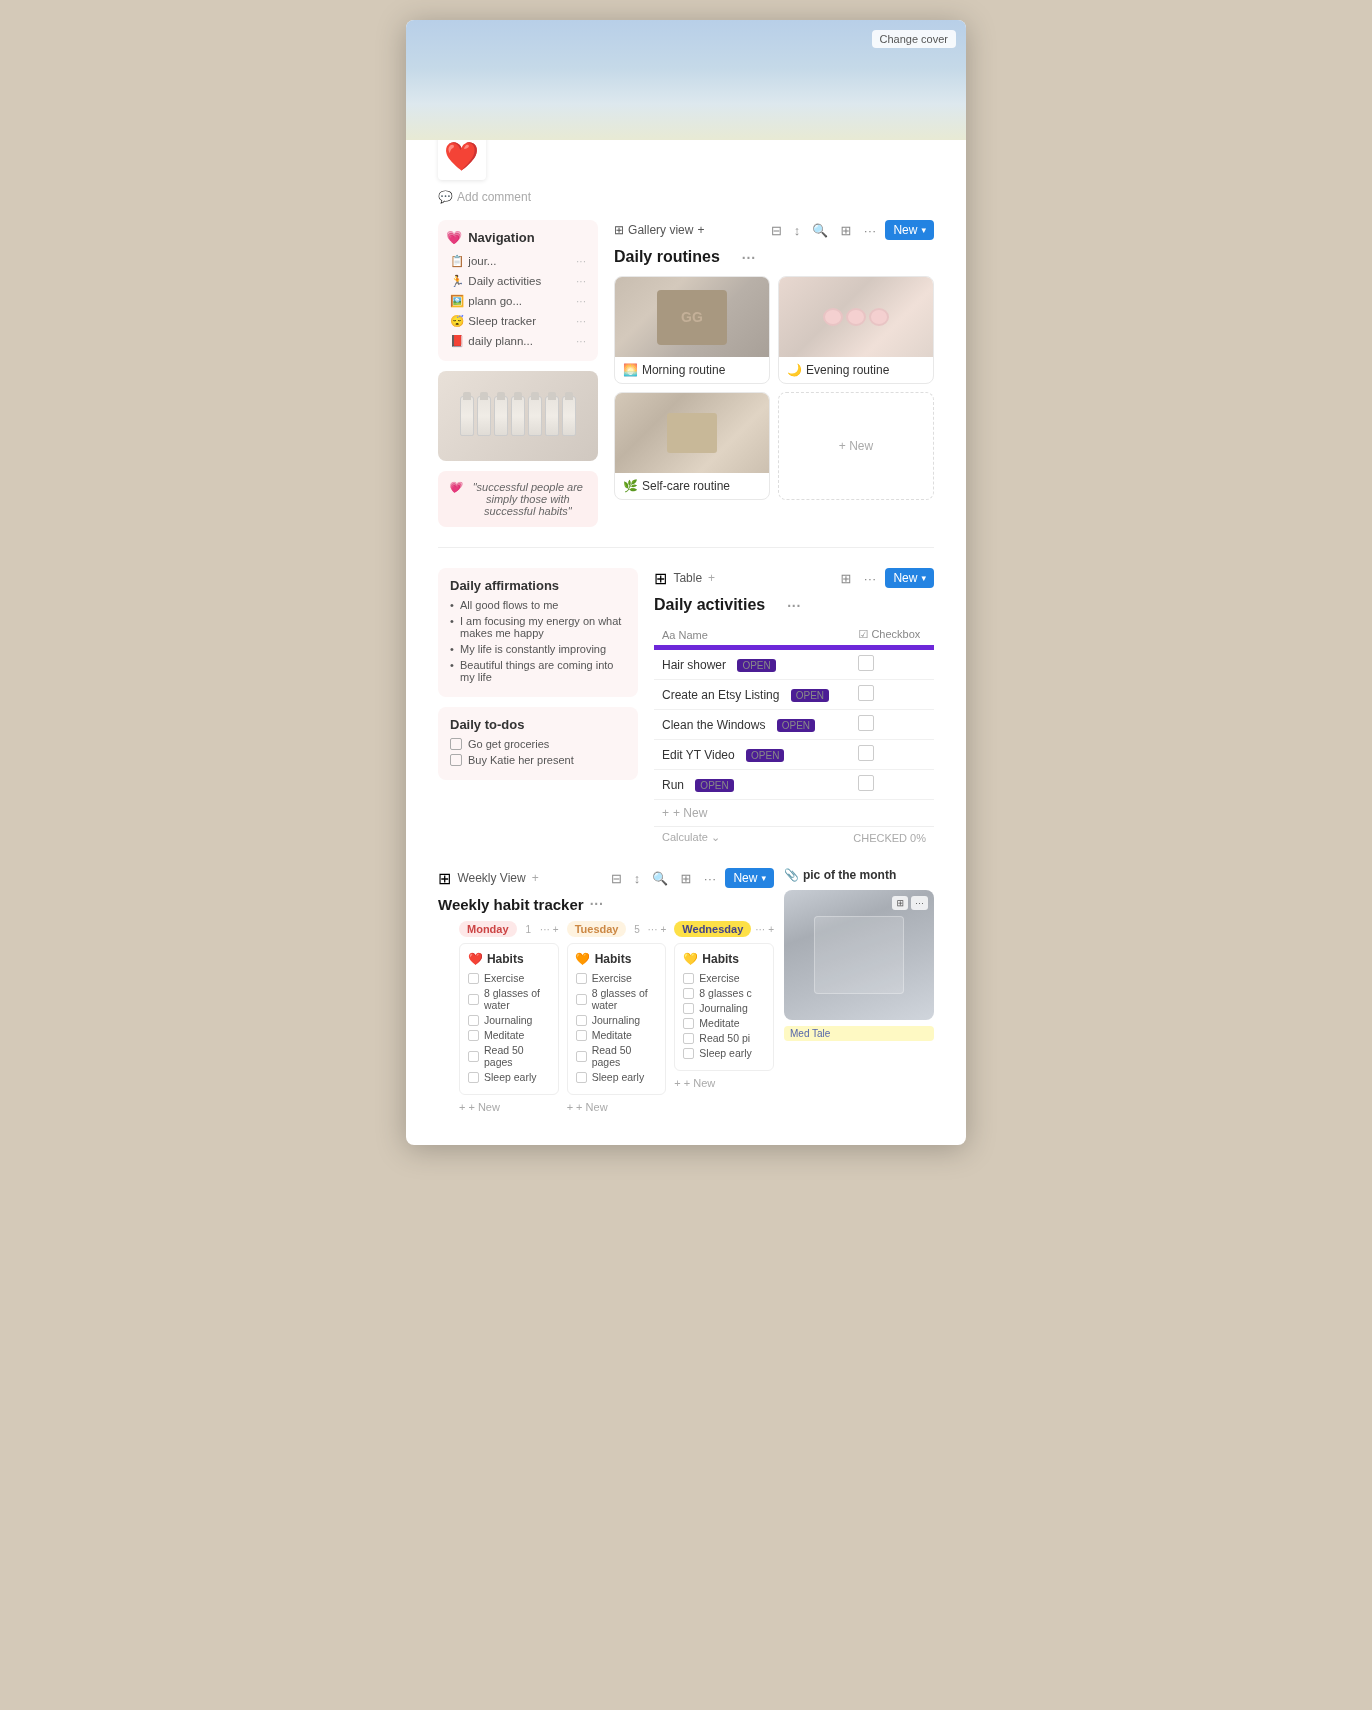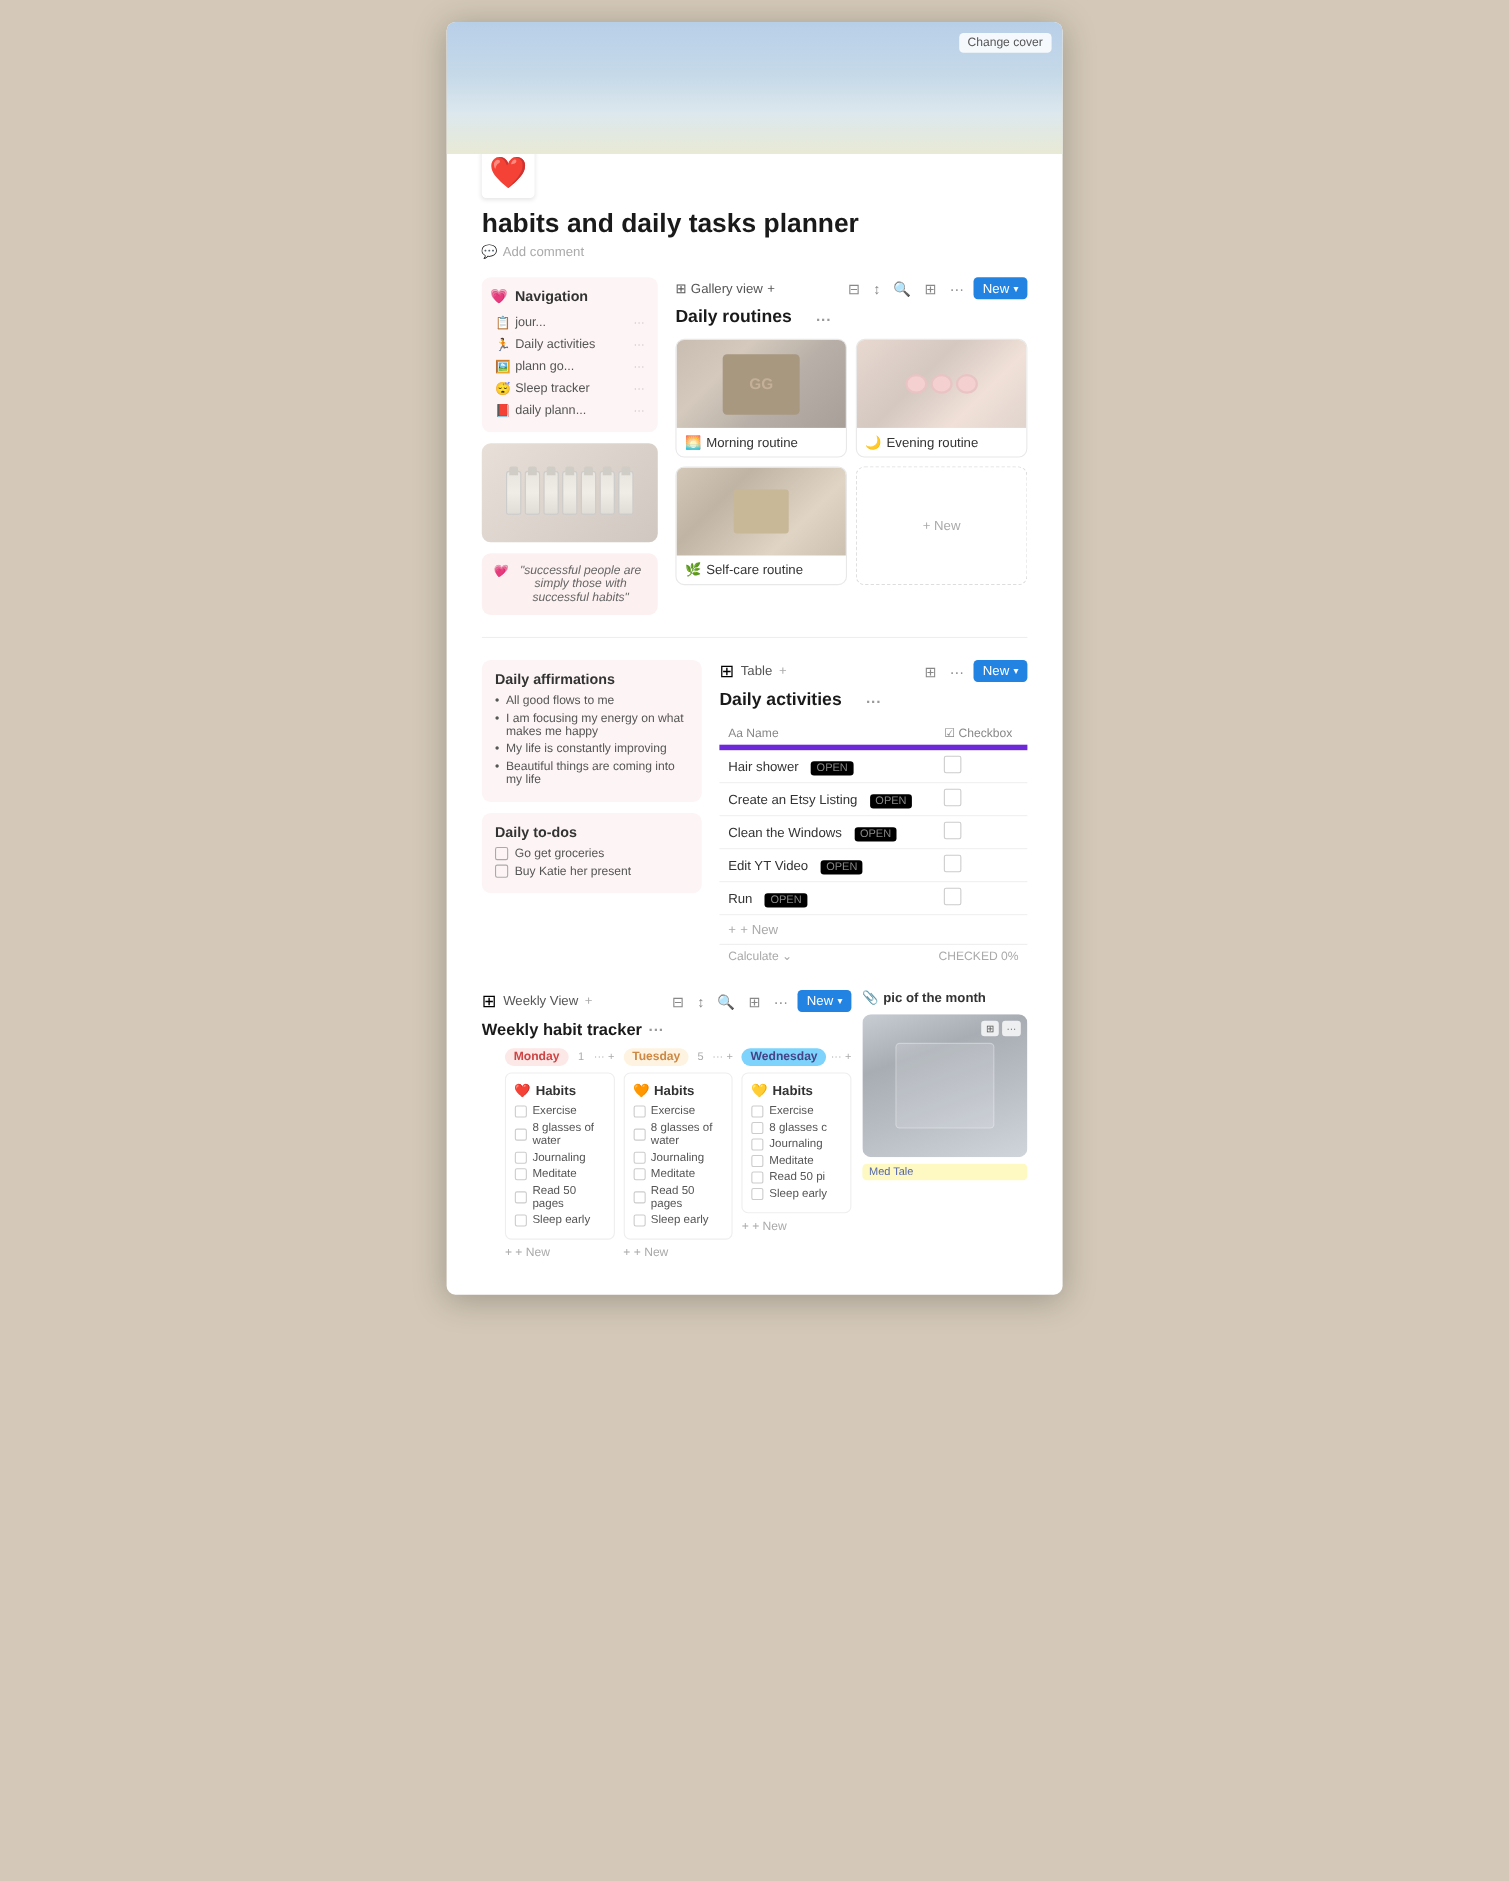--- a/index.html
+++ b/index.html
@@ -352,21 +352,21 @@
       font-weight: 500;
       border-bottom: 5px solid #6d28d9;
       font-size: 11px;
     }
     .db-table td {
       padding: 5px 8px;
       border-bottom: 1px solid #f0f0f0;
       color: #333;
     }
     .open-badge {
-      background: #000000;
+      background: #4c1d95;
       color: #888;
       border-radius: 3px;
       padding: 1px 5px;
       font-size: 10px;
     }
     .cb-cell {
       width: 16px;
       height: 16px;
       border: 1px solid #ccc;
       border-radius: 2px;
@@ -433,21 +433,21 @@
       margin-bottom: 6px;
     }
     .day-badge {
       font-size: 11px;
       font-weight: 600;
       padding: 2px 8px;
       border-radius: 10px;
     }
     .day-badge.monday { background: #fde8e8; color: #c44; }
     .day-badge.tuesday { background: #fef3e0; color: #c84; }
-    .day-badge.wednesday { background: #7dd3fc; color: #448; }
+    .day-badge.wednesday { background: #fde047; color: #448; }
     .col-actions {
       display: flex;
       align-items: center;
       gap: 3px;
       color: #aaa;
       font-size: 10px;
     }
     .kanban-card {
       background: #fff;
       border: 1px solid #eee;
@@ -602,21 +602,20 @@
 <body>
 
 <div class="page-wrapper">
 
   <div class="cover">
     <button class="cover-btn">Change cover</button>
   </div>
 
   <div class="page-content">
     <div class="page-icon">❤️</div>
-    <h1 class="page-title">habits and daily tasks planner</h1>
     <div class="add-comment">
       <span>💬</span>
       <span>Add comment</span>
     </div>
 
     <div class="main-layout">
 
       <div class="sidebar">
         <div class="sidebar-nav">
           <div class="sidebar-nav-title">

